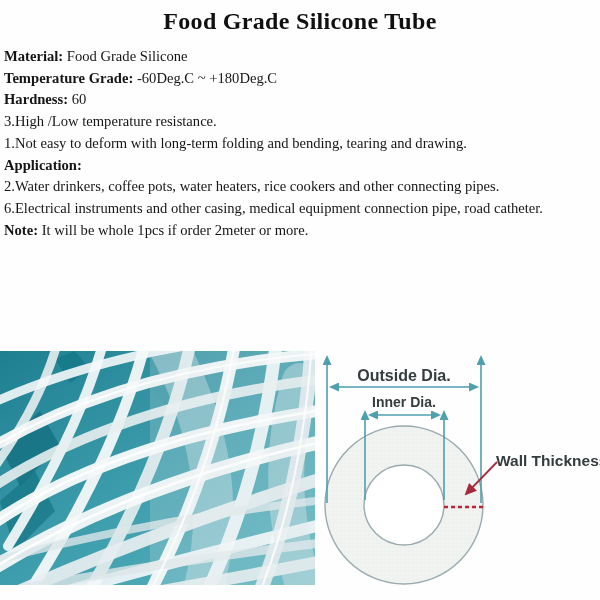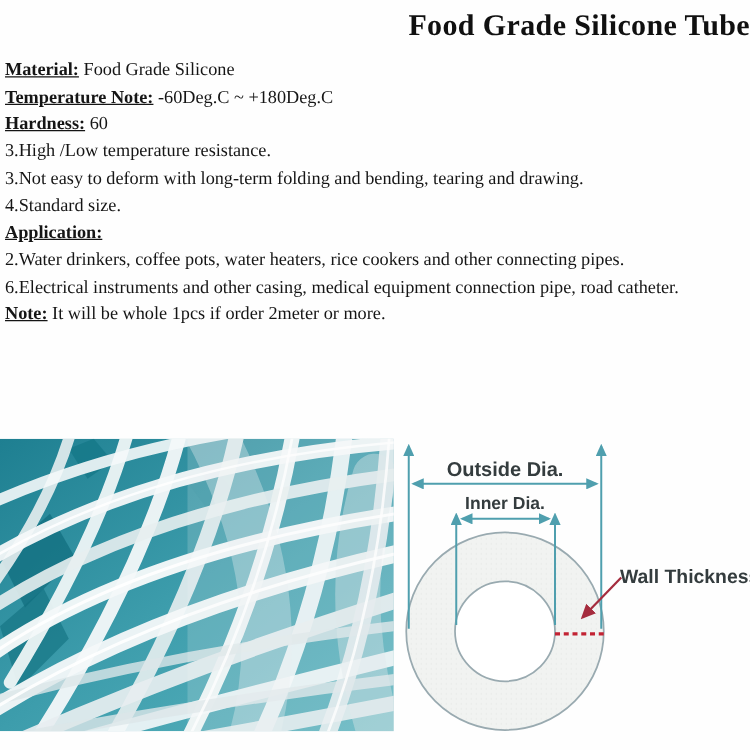--- a/index.html
+++ b/index.html
@@ -1,45 +1,44 @@
 <!DOCTYPE html>
 <html><head>
 <meta charset="utf-8">
 <style>
   html,body{margin:0;padding:0;}
   body{
     width:600px;height:600px;position:relative;background:#fefefe;
     font-family:"Liberation Serif", serif;color:#141414;overflow:hidden;
   }
   .title{
-    position:absolute;top:8px;left:0;width:600px;text-align:right;
+    position:absolute;top:8px;left:0;width:600px;text-align:center;
     font-size:24px;font-weight:bold;color:#101010;letter-spacing:.3px;
   }
   .specs{
     position:absolute;top:46px;left:4px;width:576px;
     font-size:14.6px;line-height:21.7px;color:#151515;
   }
-  .b{font-weight:bold;text-decoration:underline;}
+  .b{font-weight:bold;}
   .photo-wrap{position:absolute;left:0;top:351px;width:315px;height:234px;}
   .diagram-wrap{position:absolute;left:320px;top:350px;width:280px;height:250px;}
   svg{display:block;}
   .dia-label{font-family:"Liberation Sans", sans-serif;font-weight:600;fill:#343c3e;}
 </style>
 </head>
 <body>
 
 <div class="title">Food Grade Silicone Tube</div>
 
 <div class="specs">
   <div><span class="b">Material:</span><span> Food Grade Silicone</span></div>
-  <div><span class="b">Temperature Note:</span><span> -60Deg.C ~ +180Deg.C</span></div>
+  <div><span class="b">Temperature Grade:</span><span> -60Deg.C ~ +180Deg.C</span></div>
   <div><span class="b">Hardness:</span><span> 60</span></div>
   <div><span class="b"></span><span>3.High /Low temperature resistance.</span></div>
-  <div><span class="b"></span><span>3.Not easy to deform with long-term folding and bending, tearing and drawing.</span></div>
-  <div><span class="b"></span><span>4.Standard size.</span></div>
+  <div><span class="b"></span><span>1.Not easy to deform with long-term folding and bending, tearing and drawing.</span></div>
   <div><span class="b">Application:</span><span></span></div>
   <div><span class="b"></span><span>2.Water drinkers, coffee pots, water heaters, rice cookers and other connecting pipes.</span></div>
   <div><span class="b"></span><span>6.Electrical instruments and other casing, medical equipment connection pipe, road catheter.</span></div>
   <div><span class="b">Note:</span><span> It will be whole 1pcs if order 2meter or more.</span></div>
 </div>
 
 <div class="photo-wrap">
   <svg width="315" height="234" viewBox="0 0 315 234">
     <defs>
       <linearGradient id="tealGrad" x1="0" y1="0" x2="1" y2="1">

